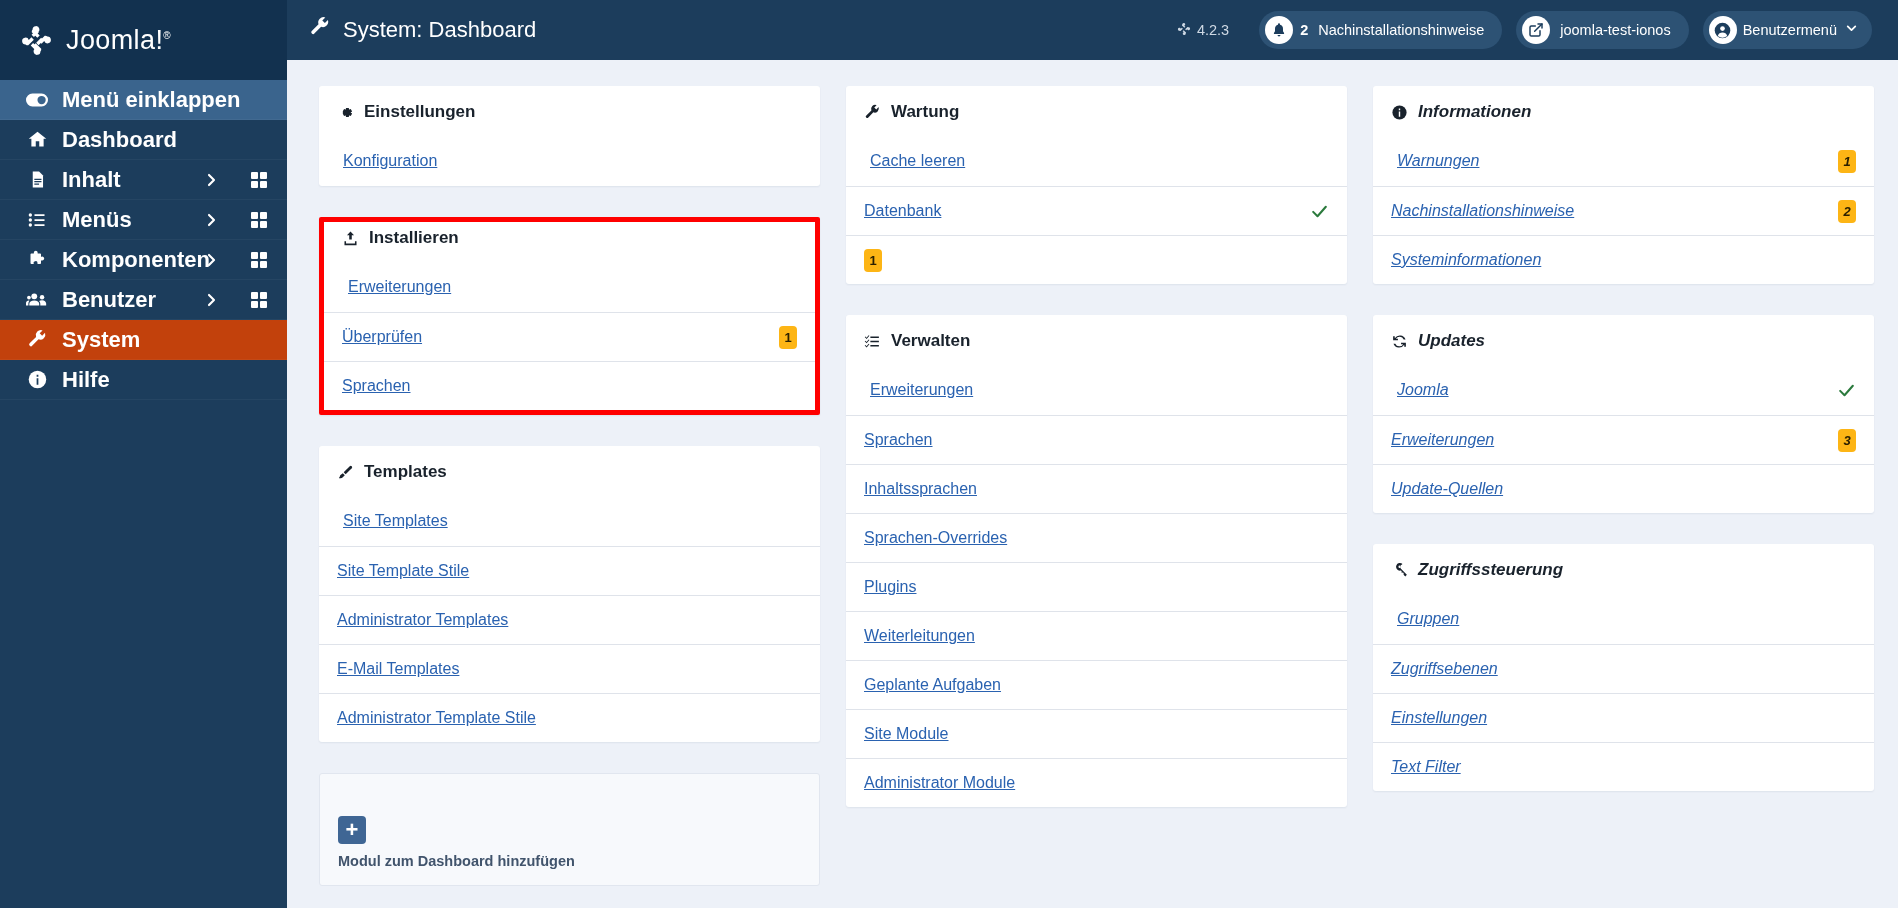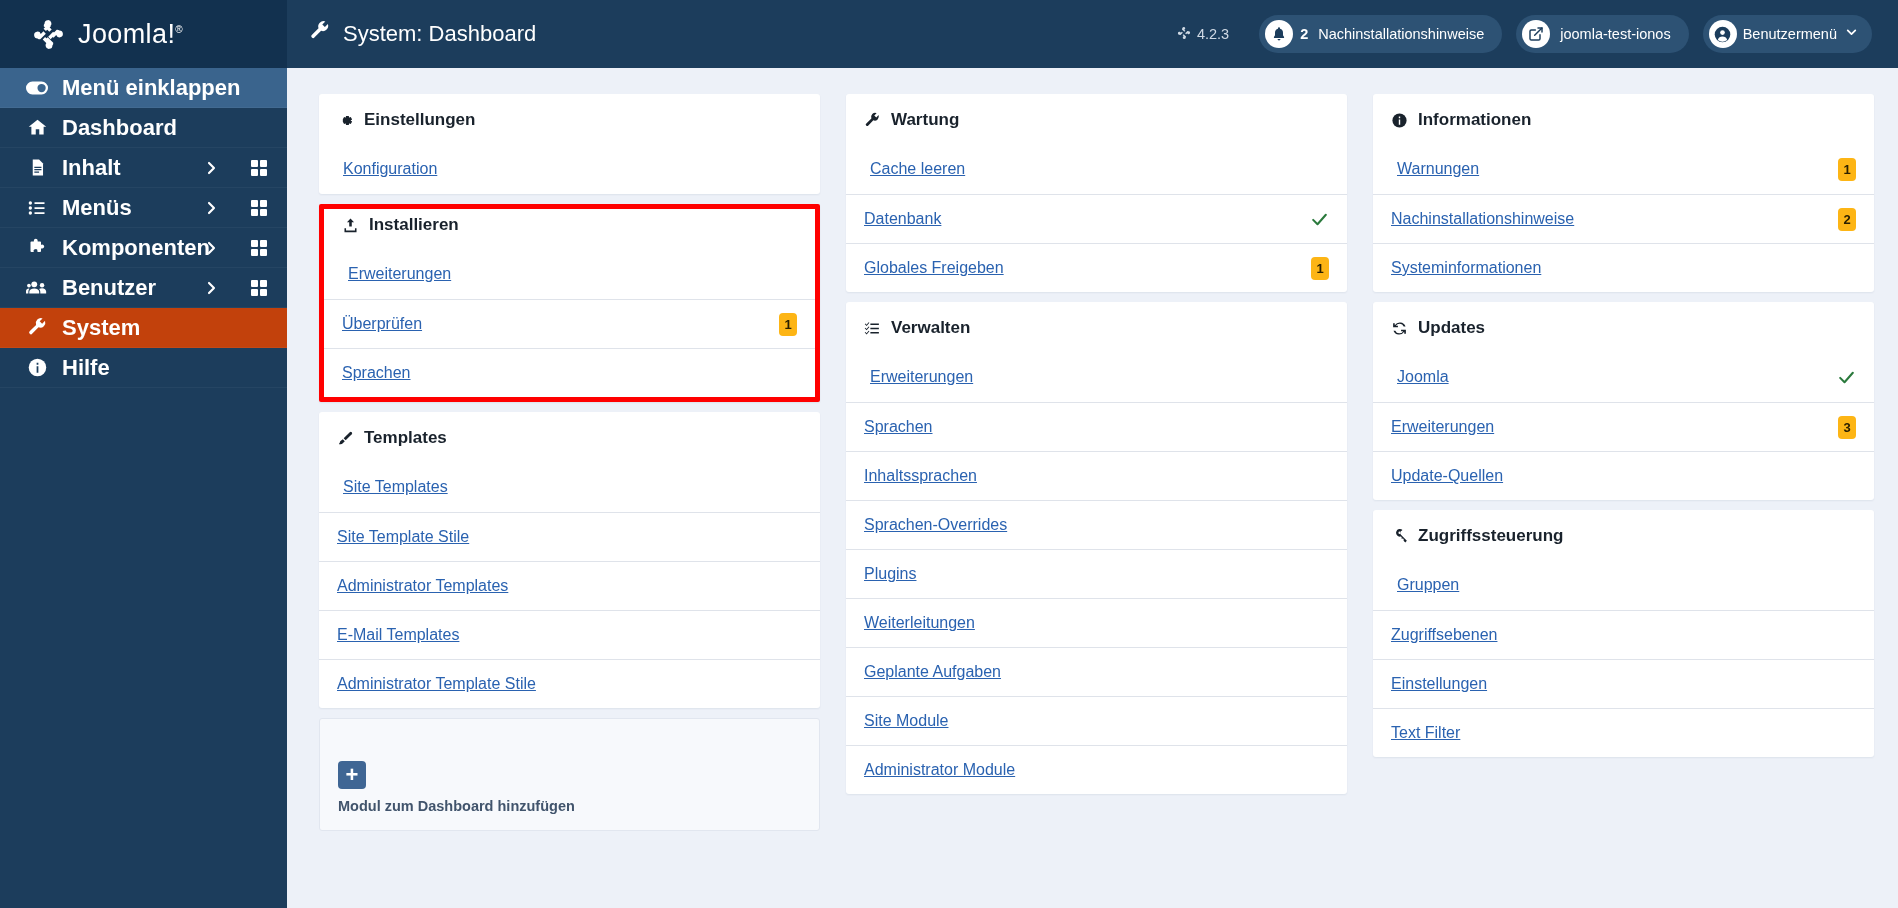--- a/index.html
+++ b/index.html
@@ -11,23 +11,23 @@
   }
   .app { display: flex; width: 1898px; height: 908px; }
 
   
   .sidebar {
     width: 287px; min-width: 287px; height: 908px;
     background: #1c3d5c;
     display: flex; flex-direction: column;
   }
   .brand {
-    height: 68px; background: #12314f;
+    height: 80px; background: #12314f;
     display: flex; align-items: center; gap: 13px;
-    padding-left: 32px;
+    padding-left: 20px;
   }
   .brand-mark { width: 33px; height: 33px; flex: 0 0 33px; }
   .brand-text {
     color: #fff; font-size: 27px; letter-spacing: .4px;
     font-weight: 400;
   }
   .brand-text sup { font-size: 10px; vertical-align: super; }
 
   .nav { display: flex; flex-direction: column; }
   .nav-item {
@@ -55,21 +55,21 @@
     transform: translateY(-50%);
     display: grid; grid-template-columns: 7px 7px; grid-template-rows: 7px 7px;
     gap: 2px;
   }
   .nav-grid i { background: #fff; display: block; border-radius: 1px; }
 
   
   .main { flex: 1; display: flex; flex-direction: column; min-width: 0; }
 
   .topbar {
-    height: 68px; background: #1c3d5c;
+    height: 60px; background: #1c3d5c;
     display: flex; align-items: center;
     padding: 0 26px 0 22px; gap: 14px;
   }
   .page-title {
     display: flex; align-items: center; gap: 12px;
     color: #fff; font-size: 22px; font-weight: 400;
   }
   .topbar-spacer { flex: 1; }
   .version {
     color: #cfd9e4; font-size: 14.5px;
@@ -91,23 +91,23 @@
   .pill .count { font-size: 14.5px; font-weight: 600; margin-left: -3px; }
   .pill.user { padding-right: 14px; gap: 6px; }
   .chev-down { margin-left: 2px; }
 
   .content {
     flex: 1; background: #edf1f8;
     padding: 26px 24px 0 32px;
     display: flex; gap: 26px; align-items: flex-start;
     overflow: hidden;
   }
-  .col { display: flex; flex-direction: column; gap: 10px; width: 504px; }
+  .col { display: flex; flex-direction: column; gap: 31px; width: 504px; }
   .col.mid { width: 504px; }
-  .col.right { width: 504px; }
+  .col.right { width: 504px; font-style: italic; }
 
   .panel {
     background: #fff; border-radius: 3px;
     box-shadow: 0 1px 2px rgba(20,40,70,.07);
     overflow: hidden; position: relative;
   }
   .panel-head {
     display: flex; align-items: center; gap: 10px;
     padding: 16px 18px 14px 18px;
     font-size: 17px; font-weight: 700; color: #19222c;
@@ -453,21 +453,20 @@
           </div>
           <div class="row">
             <a>Datenbank</a>
             <span class="check">
               <svg width="19" height="19" viewBox="0 0 24 24" fill="none" stroke="#2b7a3d" stroke-width="2.6" stroke-linecap="round" stroke-linejoin="round">
                   <path d="M4 12.5l5.5 5.5L20 6"></path>
                 </svg>
             </span>
           </div>
           <div class="row">
-            <a>Globales Freigeben</a>
             <span class="badge">1</span>
           </div>
         </section>
 
         <section class="panel">
           <div class="panel-head">
             <span class="hicon">
               <svg width="17" height="17" viewBox="0 0 24 24" fill="#19222c">
                   <path d="M9 5h12v2.2H9zM9 11h12v2.2H9zM9 17h12v2.2H9z"></path>
                   <path d="M2 4.8l1.6 1.8L6.6 3l1 1-3.9 4.5L1 5.8zM2 10.8l1.6 1.8L6.6 9l1 1-3.9 4.5L1 11.8zM2 16.8l1.6 1.8L6.6 15l1 1-3.9 4.5L1 17.8z"></path>

